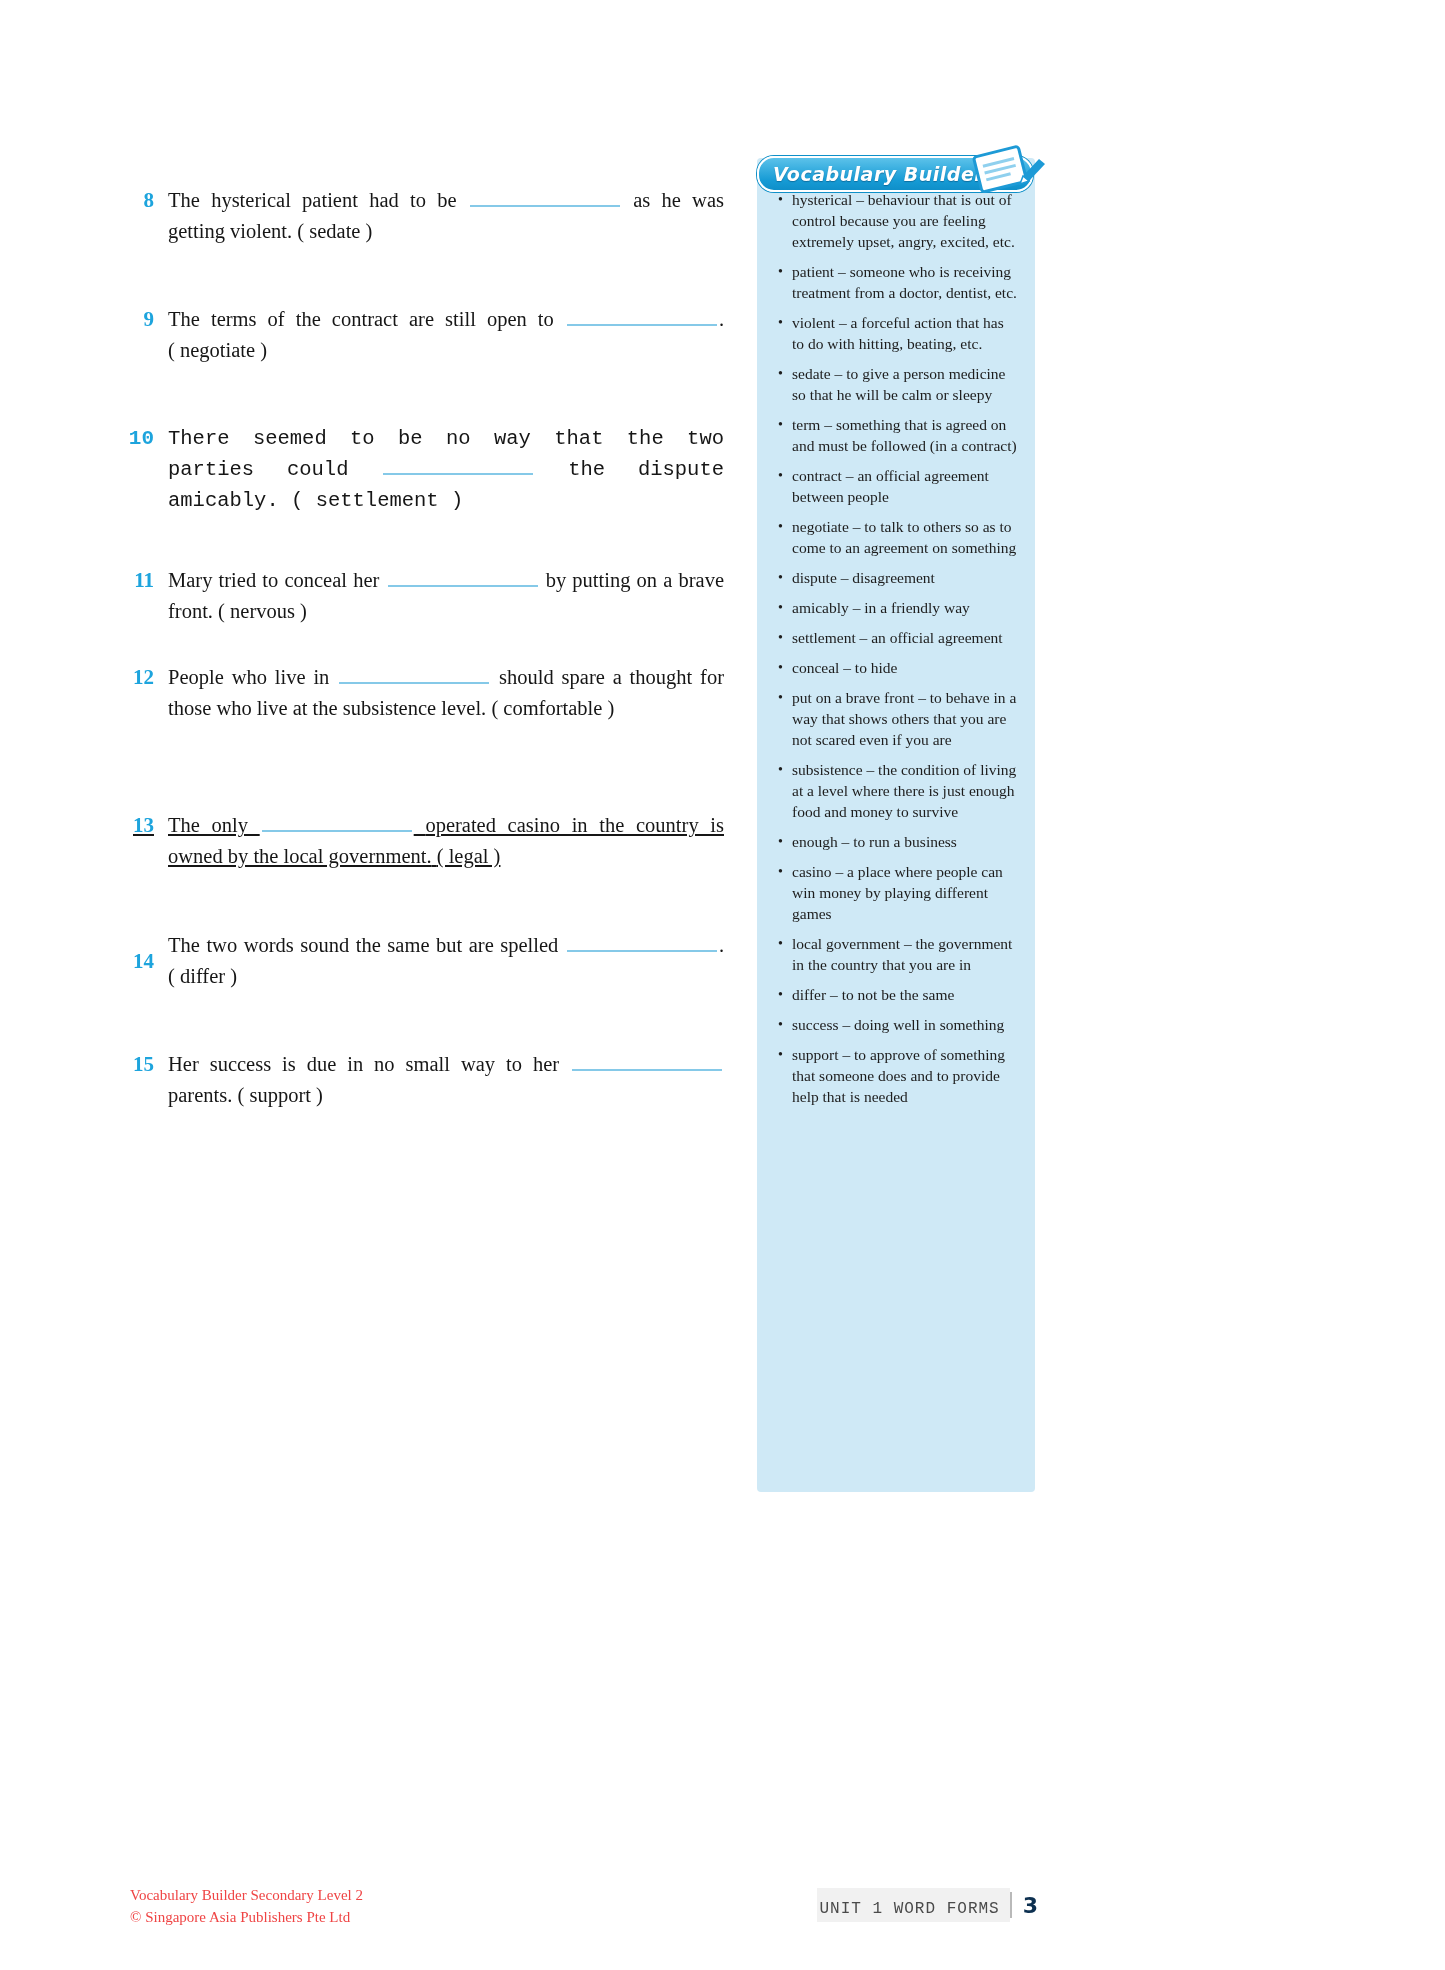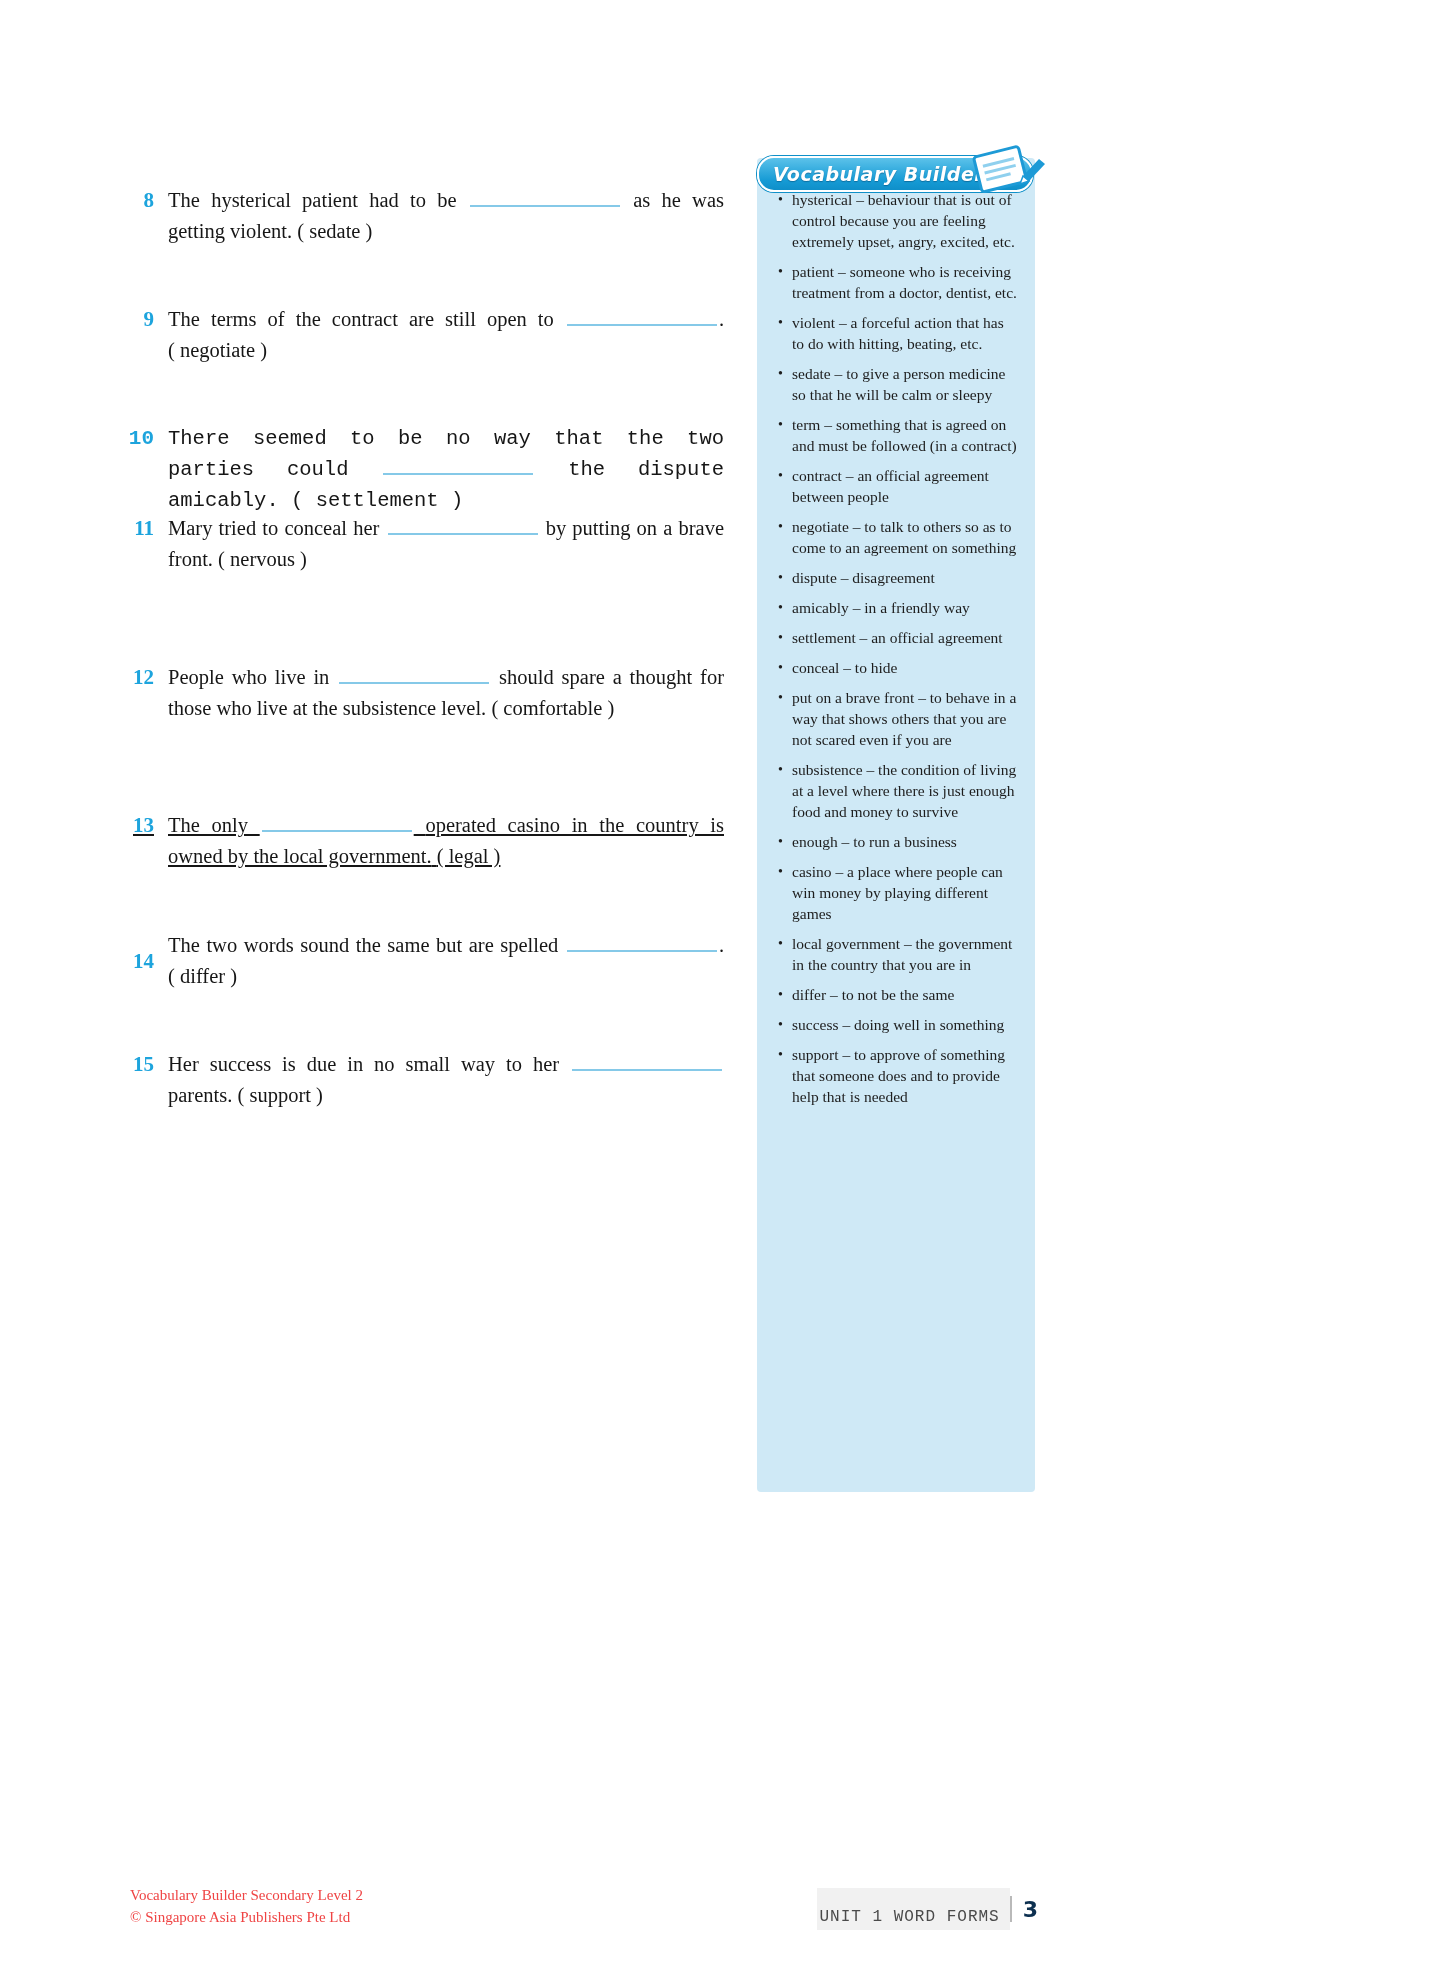--- a/index.html
+++ b/index.html
@@ -75,21 +75,21 @@
     font-size:15px;line-height:22px;color:#ef4444;
   }
   .footer-left .line{display:block;}
   .footer-right{
     position:absolute;right:407px;top:1888px;
     display:flex;align-items:center;
   }
   .unit-label{
     font-family:"Liberation Mono", monospace;
     font-size:16px;letter-spacing:1px;color:#4a4a4a;
-    background:#f1f1f1;padding:20px 10px 4px 2px;
+    background:#f1f1f1;padding:12px 10px 4px 2px;
   }
   .footer-divider{
     width:2px;height:26px;background:#b9b9b9;margin:0 11px 0 0;
   }
   .page-number{
     font-family:"DejaVu Sans", sans-serif;
     font-weight:bold;font-size:22px;color:var(--page-num-color);
   }
 </style>
 </head>
@@ -103,21 +103,21 @@
         <div class="q-text"><span>The hysterical patient had to be</span> <span class="blank"></span> <span>as he was getting violent.</span> <span class="hint">( sedate )</span></div>
       </div>
       <div class="q-item" style="top: 304px;">
         <span class="q-num">9</span>
         <div class="q-text"><span>The terms of the contract are still open to</span> <span class="blank"></span><span>.</span> <span class="hint">( negotiate )</span></div>
       </div>
       <div class="q-item" style="top: 423px; font-family: Liberation Mono, monospace;">
         <span class="q-num">10</span>
         <div class="q-text"><span>There seemed to be no way that the two parties could</span> <span class="blank"></span> <span>the dispute amicably.</span> <span class="hint">( settlement )</span></div>
       </div>
-      <div class="q-item" style="top: 513px;">
+      <div class="q-item" style="top: 565px;">
         <span class="q-num">11</span>
         <div class="q-text"><span>Mary tried to conceal her</span> <span class="blank"></span> <span>by putting on a brave front.</span> <span class="hint">( nervous )</span></div>
       </div>
       <div class="q-item" style="top: 662px;">
         <span class="q-num">12</span>
         <div class="q-text"><span>People who live in</span> <span class="blank"></span> <span>should spare a thought for those who live at the subsistence level.</span> <span class="hint">( comfortable )</span></div>
       </div>
       <div class="q-item" style="top: 810px; text-decoration: underline;">
         <span class="q-num">13</span>
         <div class="q-text"><span>The only</span> <span class="blank"></span> <span>operated casino in the country is owned by the local government.</span> <span class="hint">( legal )</span></div>

